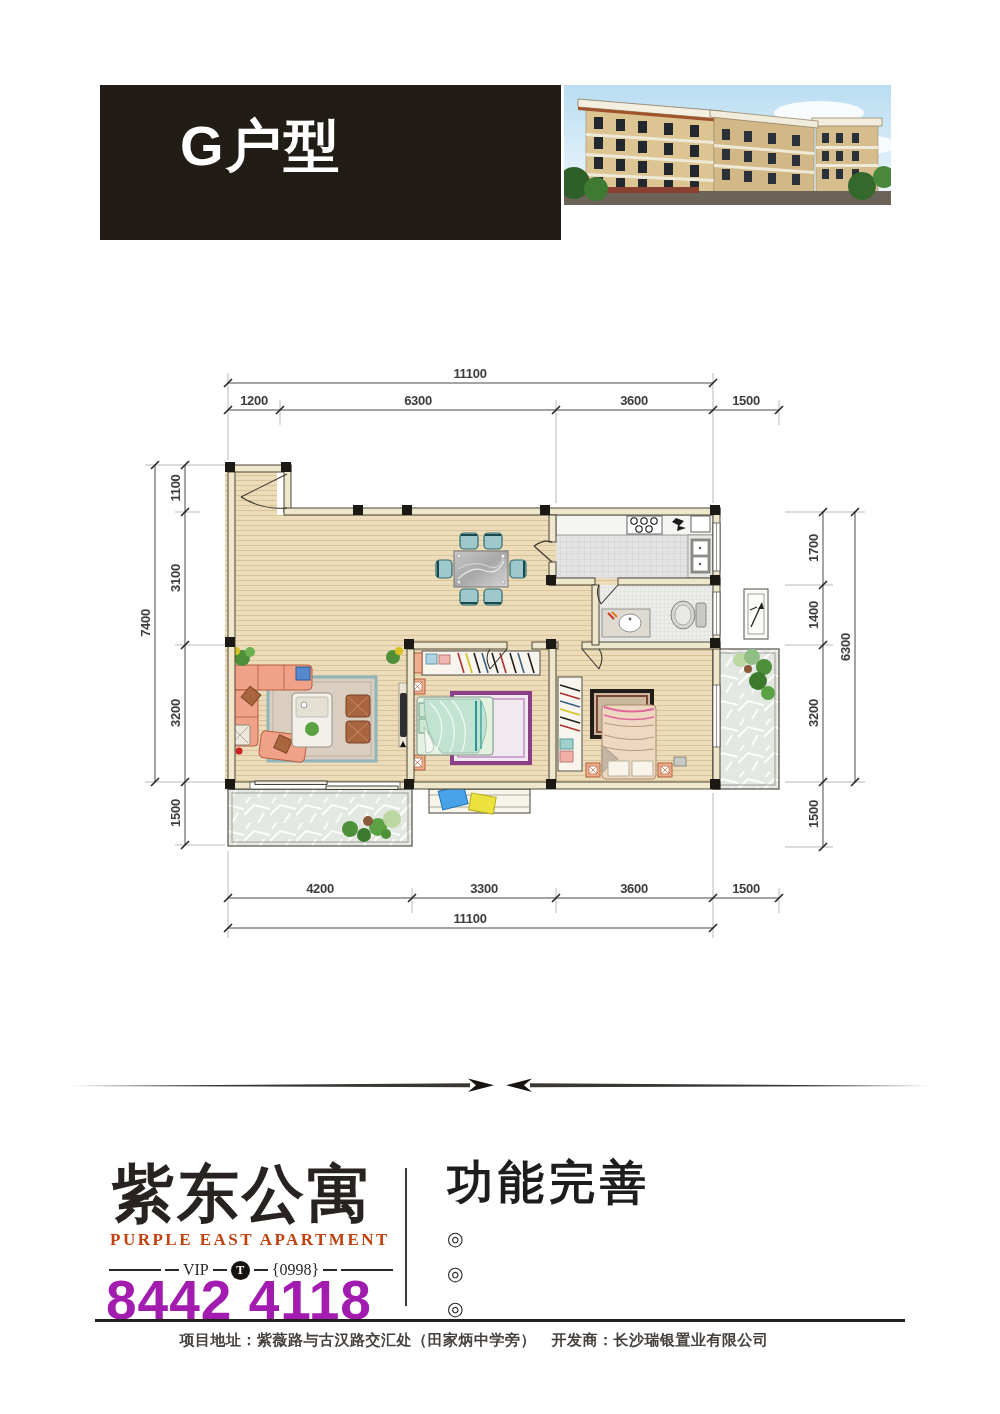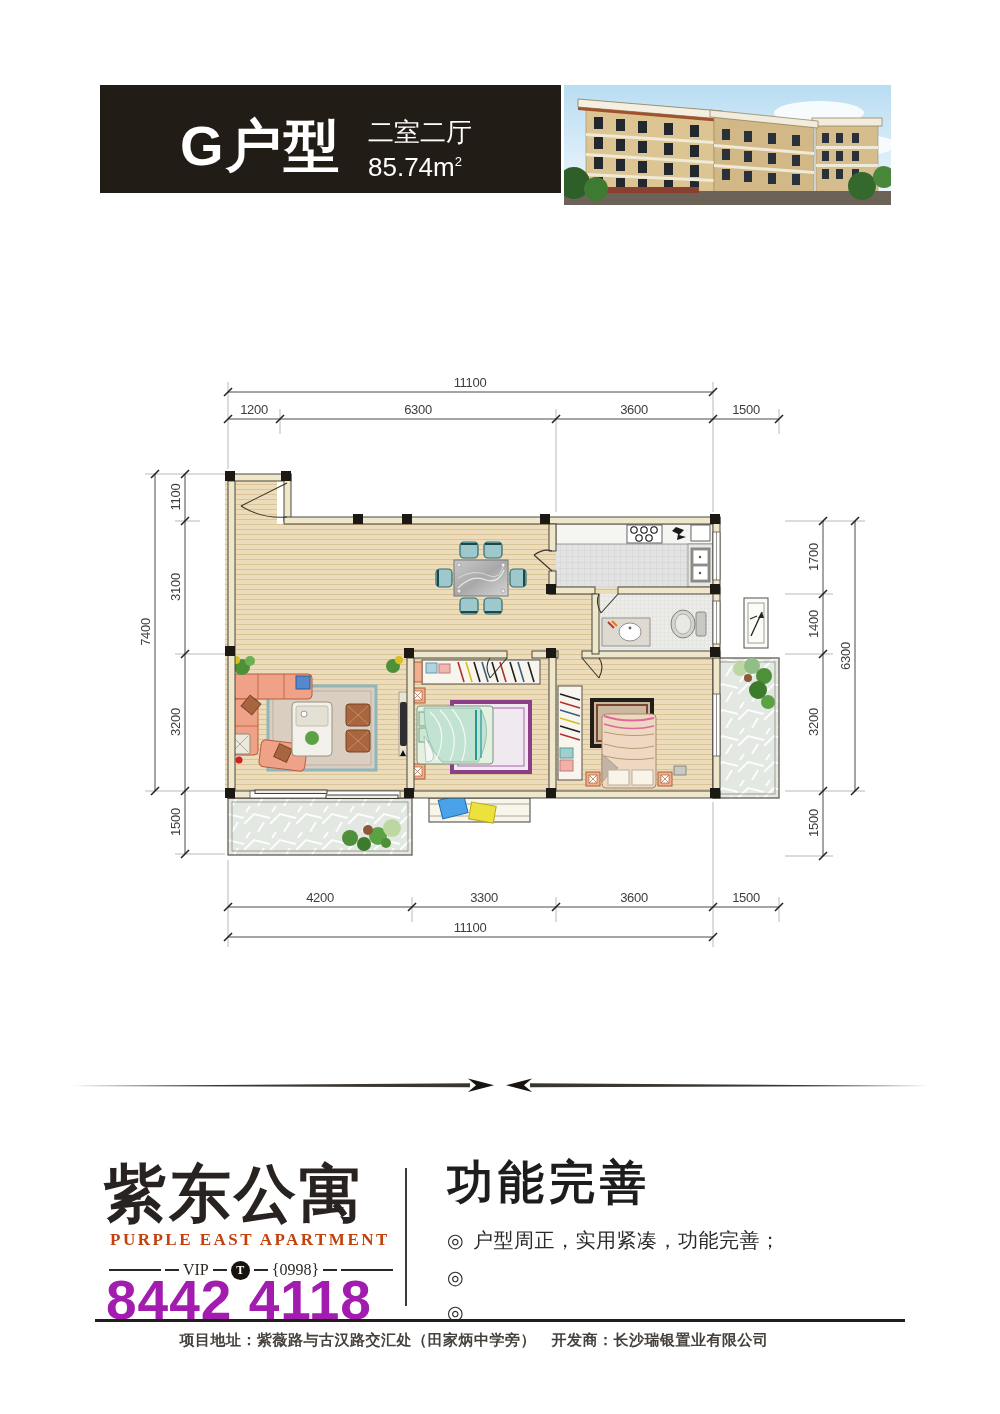--- a/index.html
+++ b/index.html
@@ -5,35 +5,35 @@
   :root{
     --header-bg:#221c16; --ink:#262220; --dim:#3d3d3d;
     --wall:#efe7cb; --wallline:#3b362c; --wood:#ecdcba; --woodline:#d9c49a;
     --tile:#e3e3e3; --stone:#e3e8e2; --sofa:#f0a289; --teal:#9fc8cc;
   }
   *{margin:0;padding:0;box-sizing:border-box;}
   html,body{width:1000px;height:1414px;background:#ffffff;font-family:"Liberation Sans",sans-serif;position:relative;overflow:hidden;color:var(--ink);}
   .abs{position:absolute;}
 
   
-  .header-box{left:100px;top:85px;width:461px;height:108px;background:var(--header-bg);}
+  .header-box{left:100px;top:85px;width:461px;height:155px;background:var(--header-bg);}
   .unit-name{left:80px;top:24px;font-size:56px;font-weight:700;color:#fff;letter-spacing:2px;}
   .unit-sub{left:268px;top:32px;color:#fff;line-height:30px;font-size:26px;font-weight:400;}
   .unit-sub sup{font-size:13px;}
   .photo-box{left:564px;top:85px;width:327px;height:120px;overflow:hidden;}
 
   
-  .plan-box{left:140px;top:364px;width:780px;height:615px;}
+  .plan-box{left:140px;top:355px;width:780px;height:615px;font-weight:bold;}
   svg text.dim{font-family:"Liberation Sans",sans-serif;font-size:13px;fill:var(--dim);letter-spacing:-0.3px;text-anchor:middle;}
 
   
   .divider-box{left:70px;top:1074px;width:860px;height:24px;}
 
   
-  .brand-cn{left:104px;top:1152px;font-size:62px;font-weight:900;letter-spacing:3px;color:#282320;}
+  .brand-cn{left:112px;top:1152px;font-size:62px;font-weight:900;letter-spacing:3px;color:#282320;}
   .brand-en{left:110px;top:1230px;font-size:17px;font-weight:700;font-family:"Liberation Serif",serif;letter-spacing:2.5px;color:#c2410c;}
   .vip-row{left:108px;top:1259px;width:286px;height:22px;display:flex;align-items:center;justify-content:center;font-family:"Liberation Serif",serif;font-size:16px;color:#2b2724;}
   .vip-row .rule{height:0;border-top:2px solid #2b2724;}
   .rule-long{width:52px;} .rule-short{width:14px;margin:0 4px;}
   .vip-t{width:19px;height:19px;border-radius:50%;background:#171310;color:#fff;font-size:12px;font-weight:700;display:flex;align-items:center;justify-content:center;font-family:"Liberation Serif",serif;}
   .brand-phone{left:106px;top:1268px;font-size:55px;font-weight:800;letter-spacing:1px;color:#a21caf;}
   .vert-divider{left:405px;top:1168px;width:2px;height:138px;background:#3a3a3a;}
 
   
   .feat-title{left:447px;top:1152px;font-size:46px;font-weight:700;letter-spacing:5px;color:#1d1d1d;}
@@ -43,24 +43,20 @@
 
   
   .footer-rule{left:95px;top:1319px;width:810px;height:3px;background:#221e1b;}
   .footer-text{left:0;top:1331px;width:948px;text-align:center;font-size:15px;font-weight:700;color:#46413c;letter-spacing:0.5px;}
 </style>
 </head>
 <body>
 
 <div class="abs header-box">
   <div class="abs unit-name">G户型</div>
-  <div class="abs unit-sub">
-    <div>二室二厅</div>
-    <div><span>85.74m</span><sup>2</sup></div>
-  </div>
 </div>
 
 <div class="abs photo-box">
   <svg width="327" height="120" viewBox="0 0 327 120">
     <defs>
       <linearGradient id="sky" x1="0" y1="0" x2="0" y2="1">
         <stop offset="0" stop-color="#b9ddf2"></stop>
           <stop offset="1" stop-color="#f2f9fd"></stop>
       </linearGradient>
     </defs>
@@ -611,21 +607,20 @@
   <span class="rule rule-short"></span>
   <span class="rule rule-long"></span>
 </div>
 <div class="abs brand-phone">8442 4118</div>
 <div class="abs vert-divider"></div>
 
 <div class="abs feat-title">功能完善</div>
 <div class="abs feat-list">
   <div class="feat-item">
     <span class="feat-bullet">◎</span>
-    <span>户型周正，实用紧凑，功能完善；</span>
   </div>
   <div class="feat-item">
     <span class="feat-bullet">◎</span>
   </div>
   <div class="feat-item">
     <span class="feat-bullet">◎</span>
   </div>
 </div>
 
 <div class="abs footer-rule"></div>

